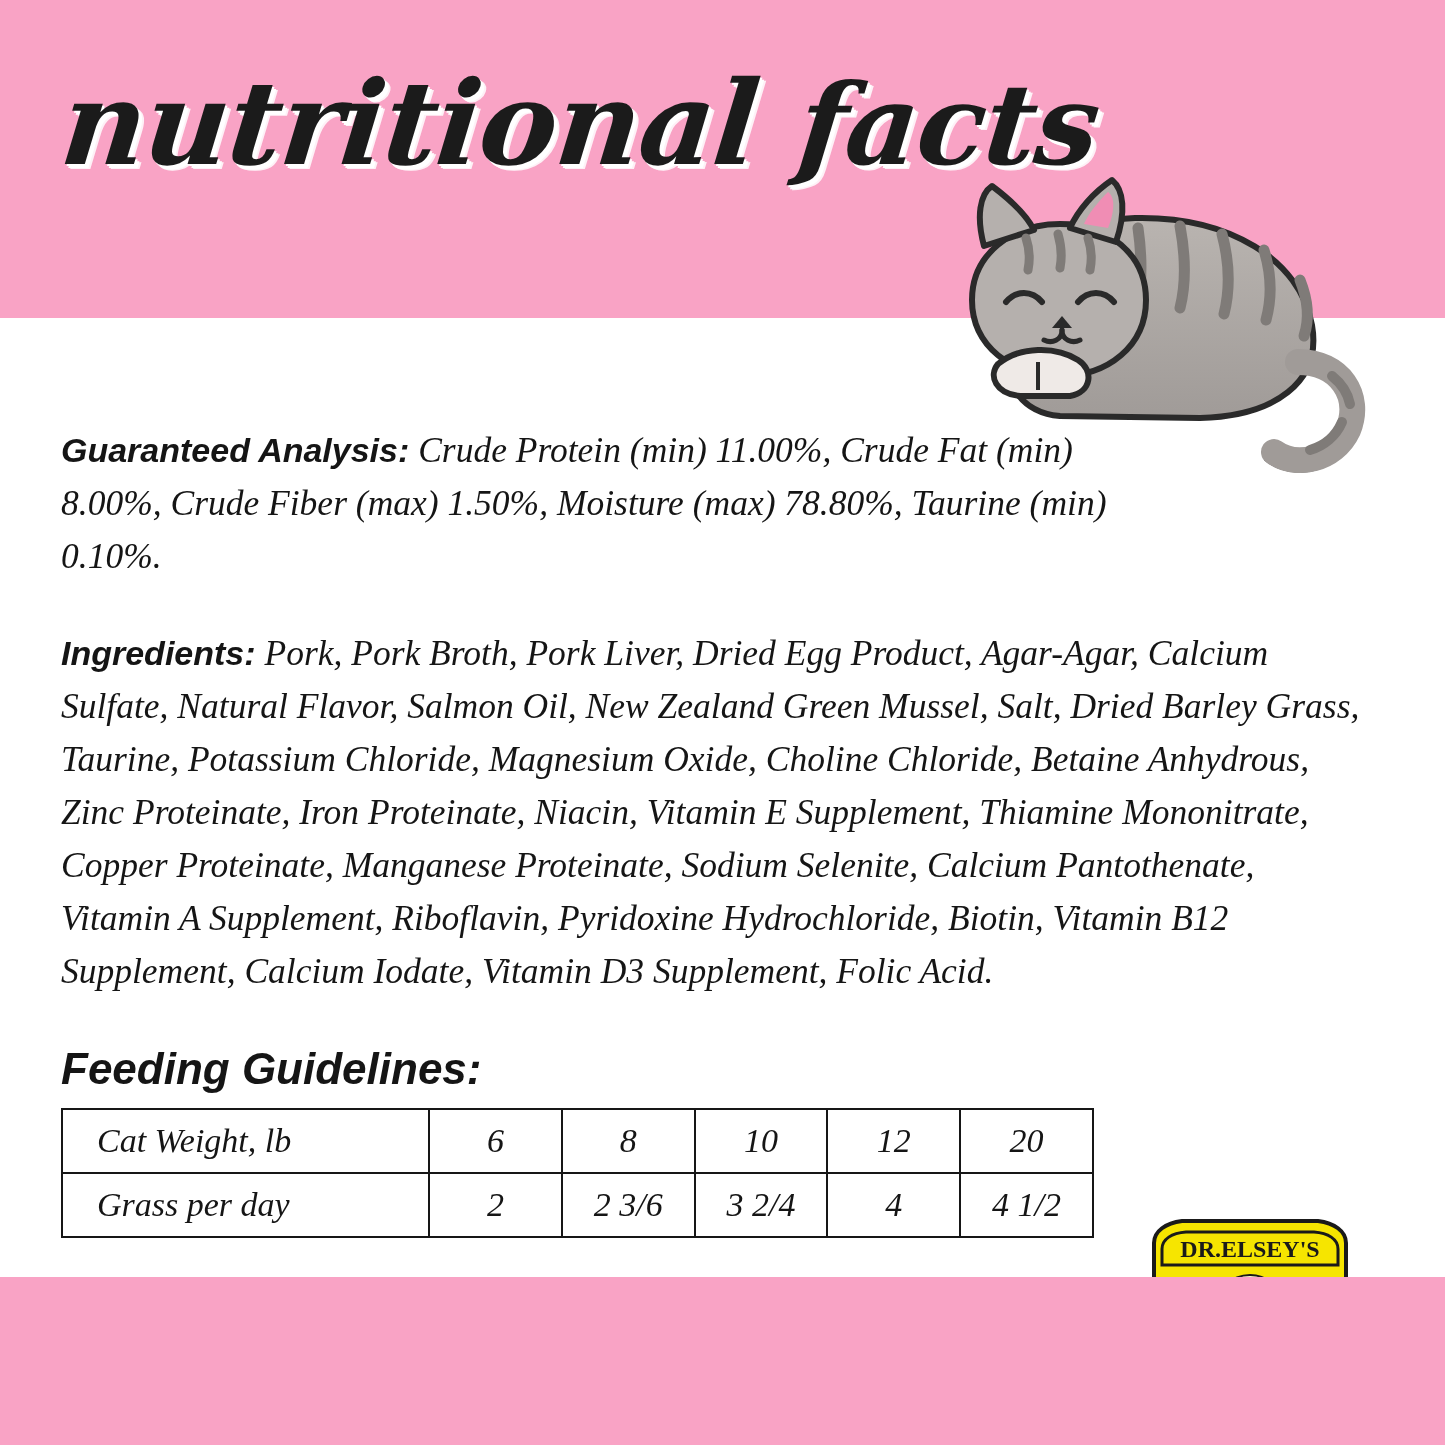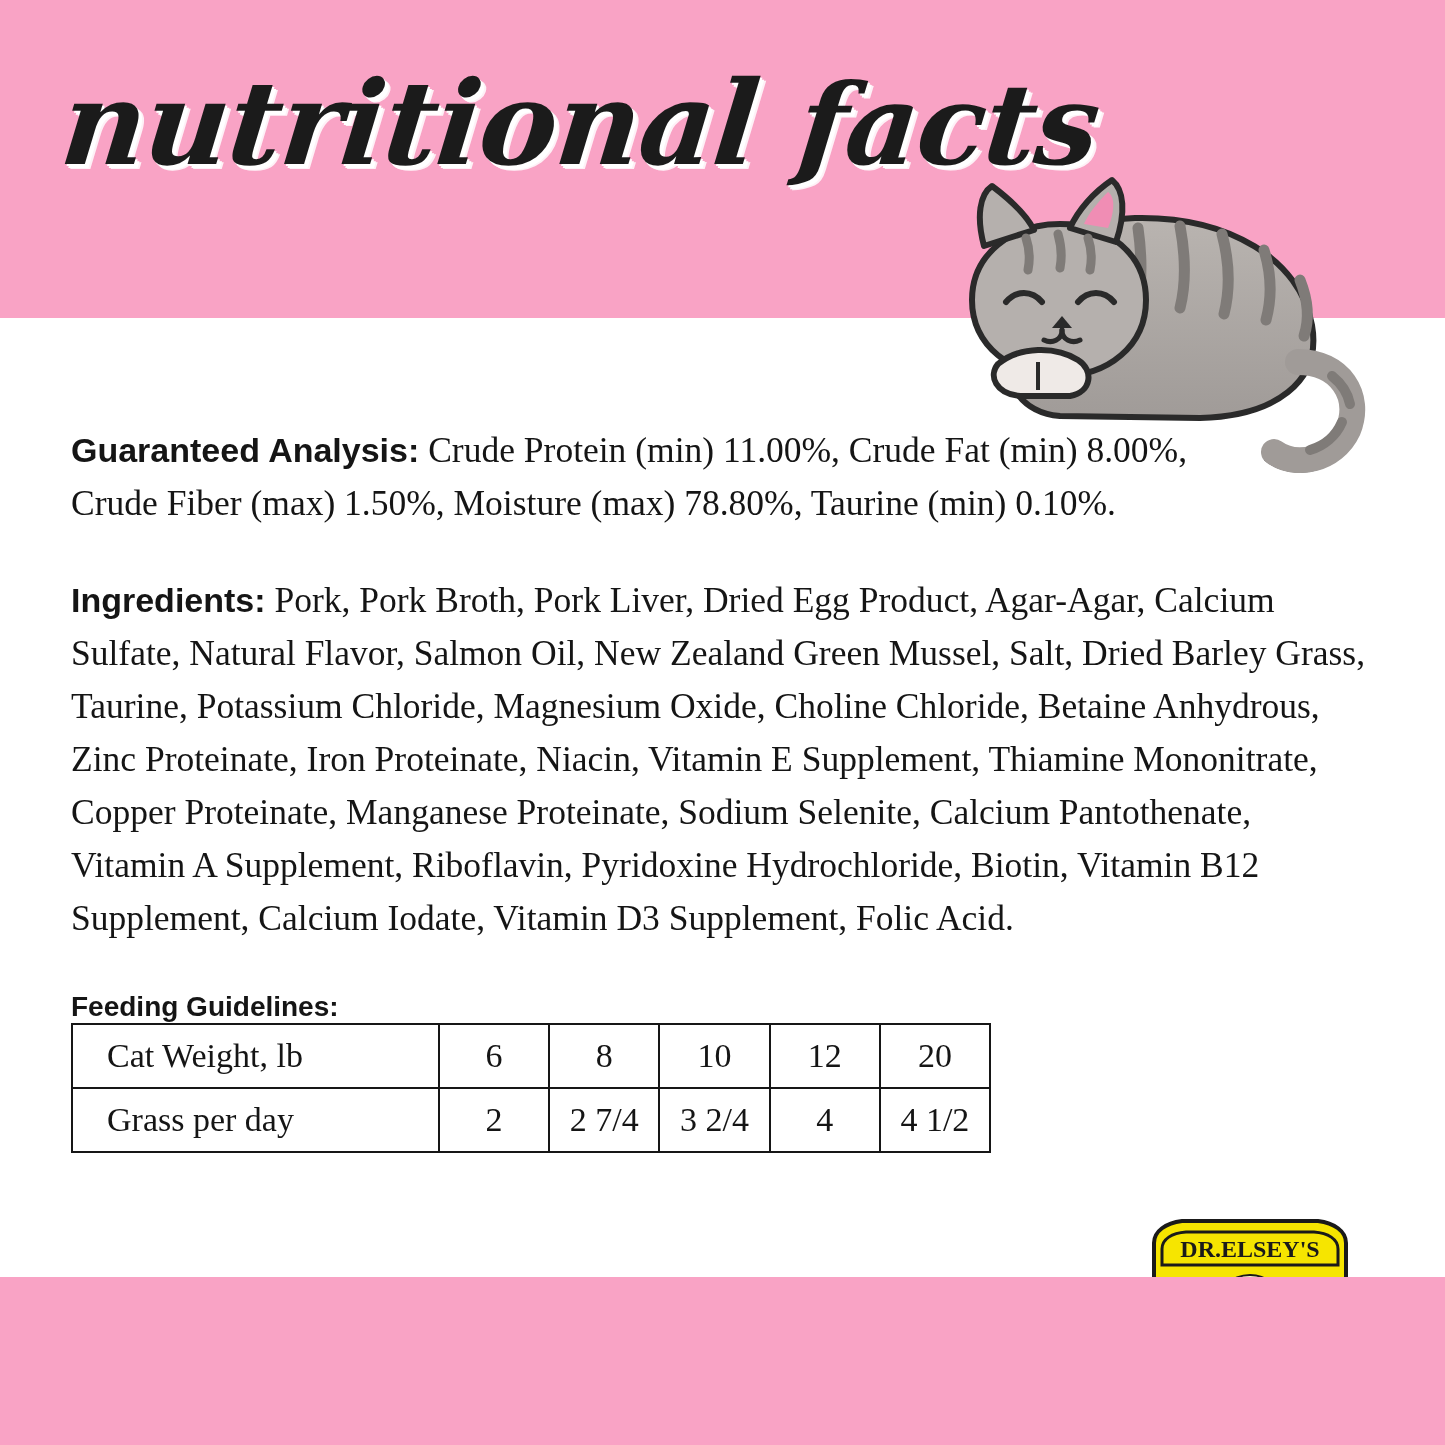--- a/index.html
+++ b/index.html
@@ -69,23 +69,24 @@
     left: 880px;
     top: 150px;
     width: 520px;
     height: 350px;
     pointer-events: none;
   }
 
   
   .content {
     position: absolute;
-    left: 71px;
+    left: 61px;
     top: 388px;
     width: 1300px;
+    font-style: italic;
   }
 
   .para {
     color: #151515;
     font-family: "Liberation Serif", serif;
     font-size: 35.5px;
     line-height: 53px;
     text-align: left;
   }
   .para .lead {
@@ -100,27 +101,28 @@
   }
   .ing {
     width: 1300px;
   }
 
   
   .feeding-head {
     margin-top: 46px;
     font-family: "Liberation Sans", sans-serif;
     font-weight: bold;
-    font-size: 28px;
+    font-size: 44px;
     color: #151515;
   }
 
   table.feeding {
+    margin-top: 14px;
     border-collapse: collapse;
-    width: 920px;
+    width: 1033px;
     table-layout: fixed;
   }
   table.feeding td {
     border: 2px solid #161616;
     height: 60px;
     font-family: "Liberation Serif", serif;
     font-size: 34px;
     color: #151515;
     text-align: center;
     vertical-align: middle;
@@ -211,21 +213,21 @@
           <td class="rowlabel">Cat Weight, lb</td>
           <td>6</td>
           <td>8</td>
           <td>10</td>
           <td>12</td>
           <td>20</td>
         </tr>
         <tr>
           <td class="rowlabel">Grass per day</td>
           <td>2</td>
-          <td>2 7/4</td>
+          <td>2 3/6</td>
           <td>3 2/4</td>
           <td>4</td>
           <td>4 1/2</td>
         </tr>
       </tbody>
     </table>
   </div>
 
   <svg class="logo" viewBox="0 0 216 182" xmlns="http://www.w3.org/2000/svg">
     <path d="M12 38 C12 26 24 18 40 16 L176 16 C192 18 204 26 204 38 L204 120 C204 146 172 166 108 172 C44 166 12 146 12 120 Z" fill="#f6e500" stroke="#1a1a1a" stroke-width="4"></path>

